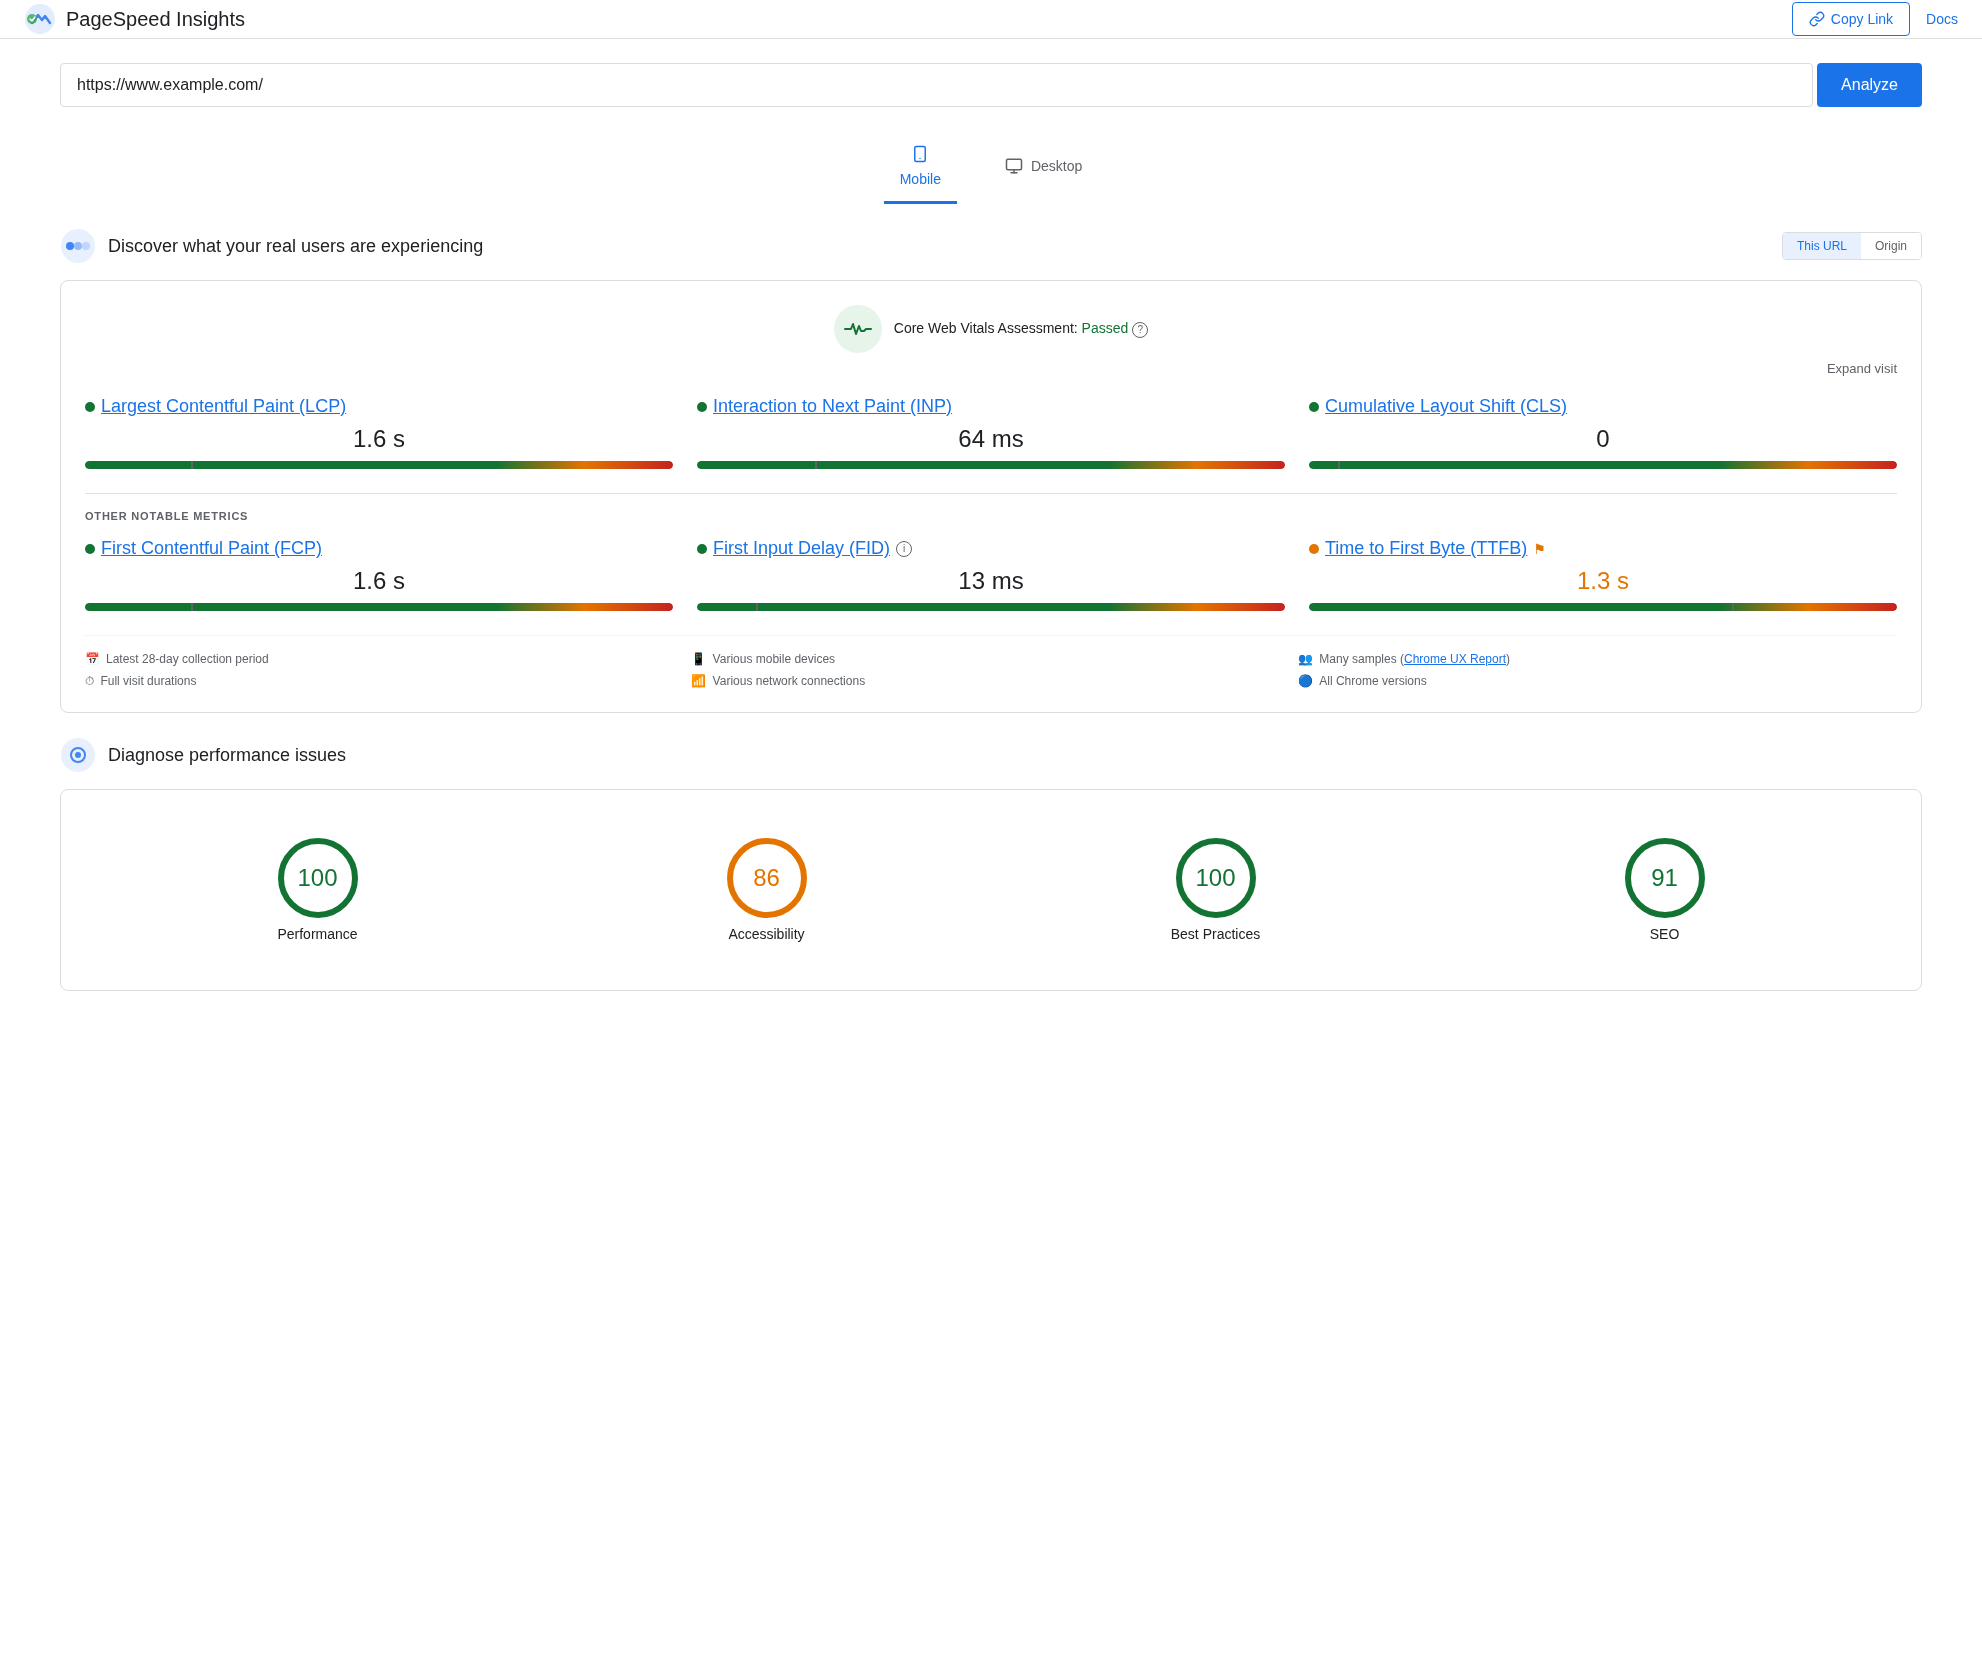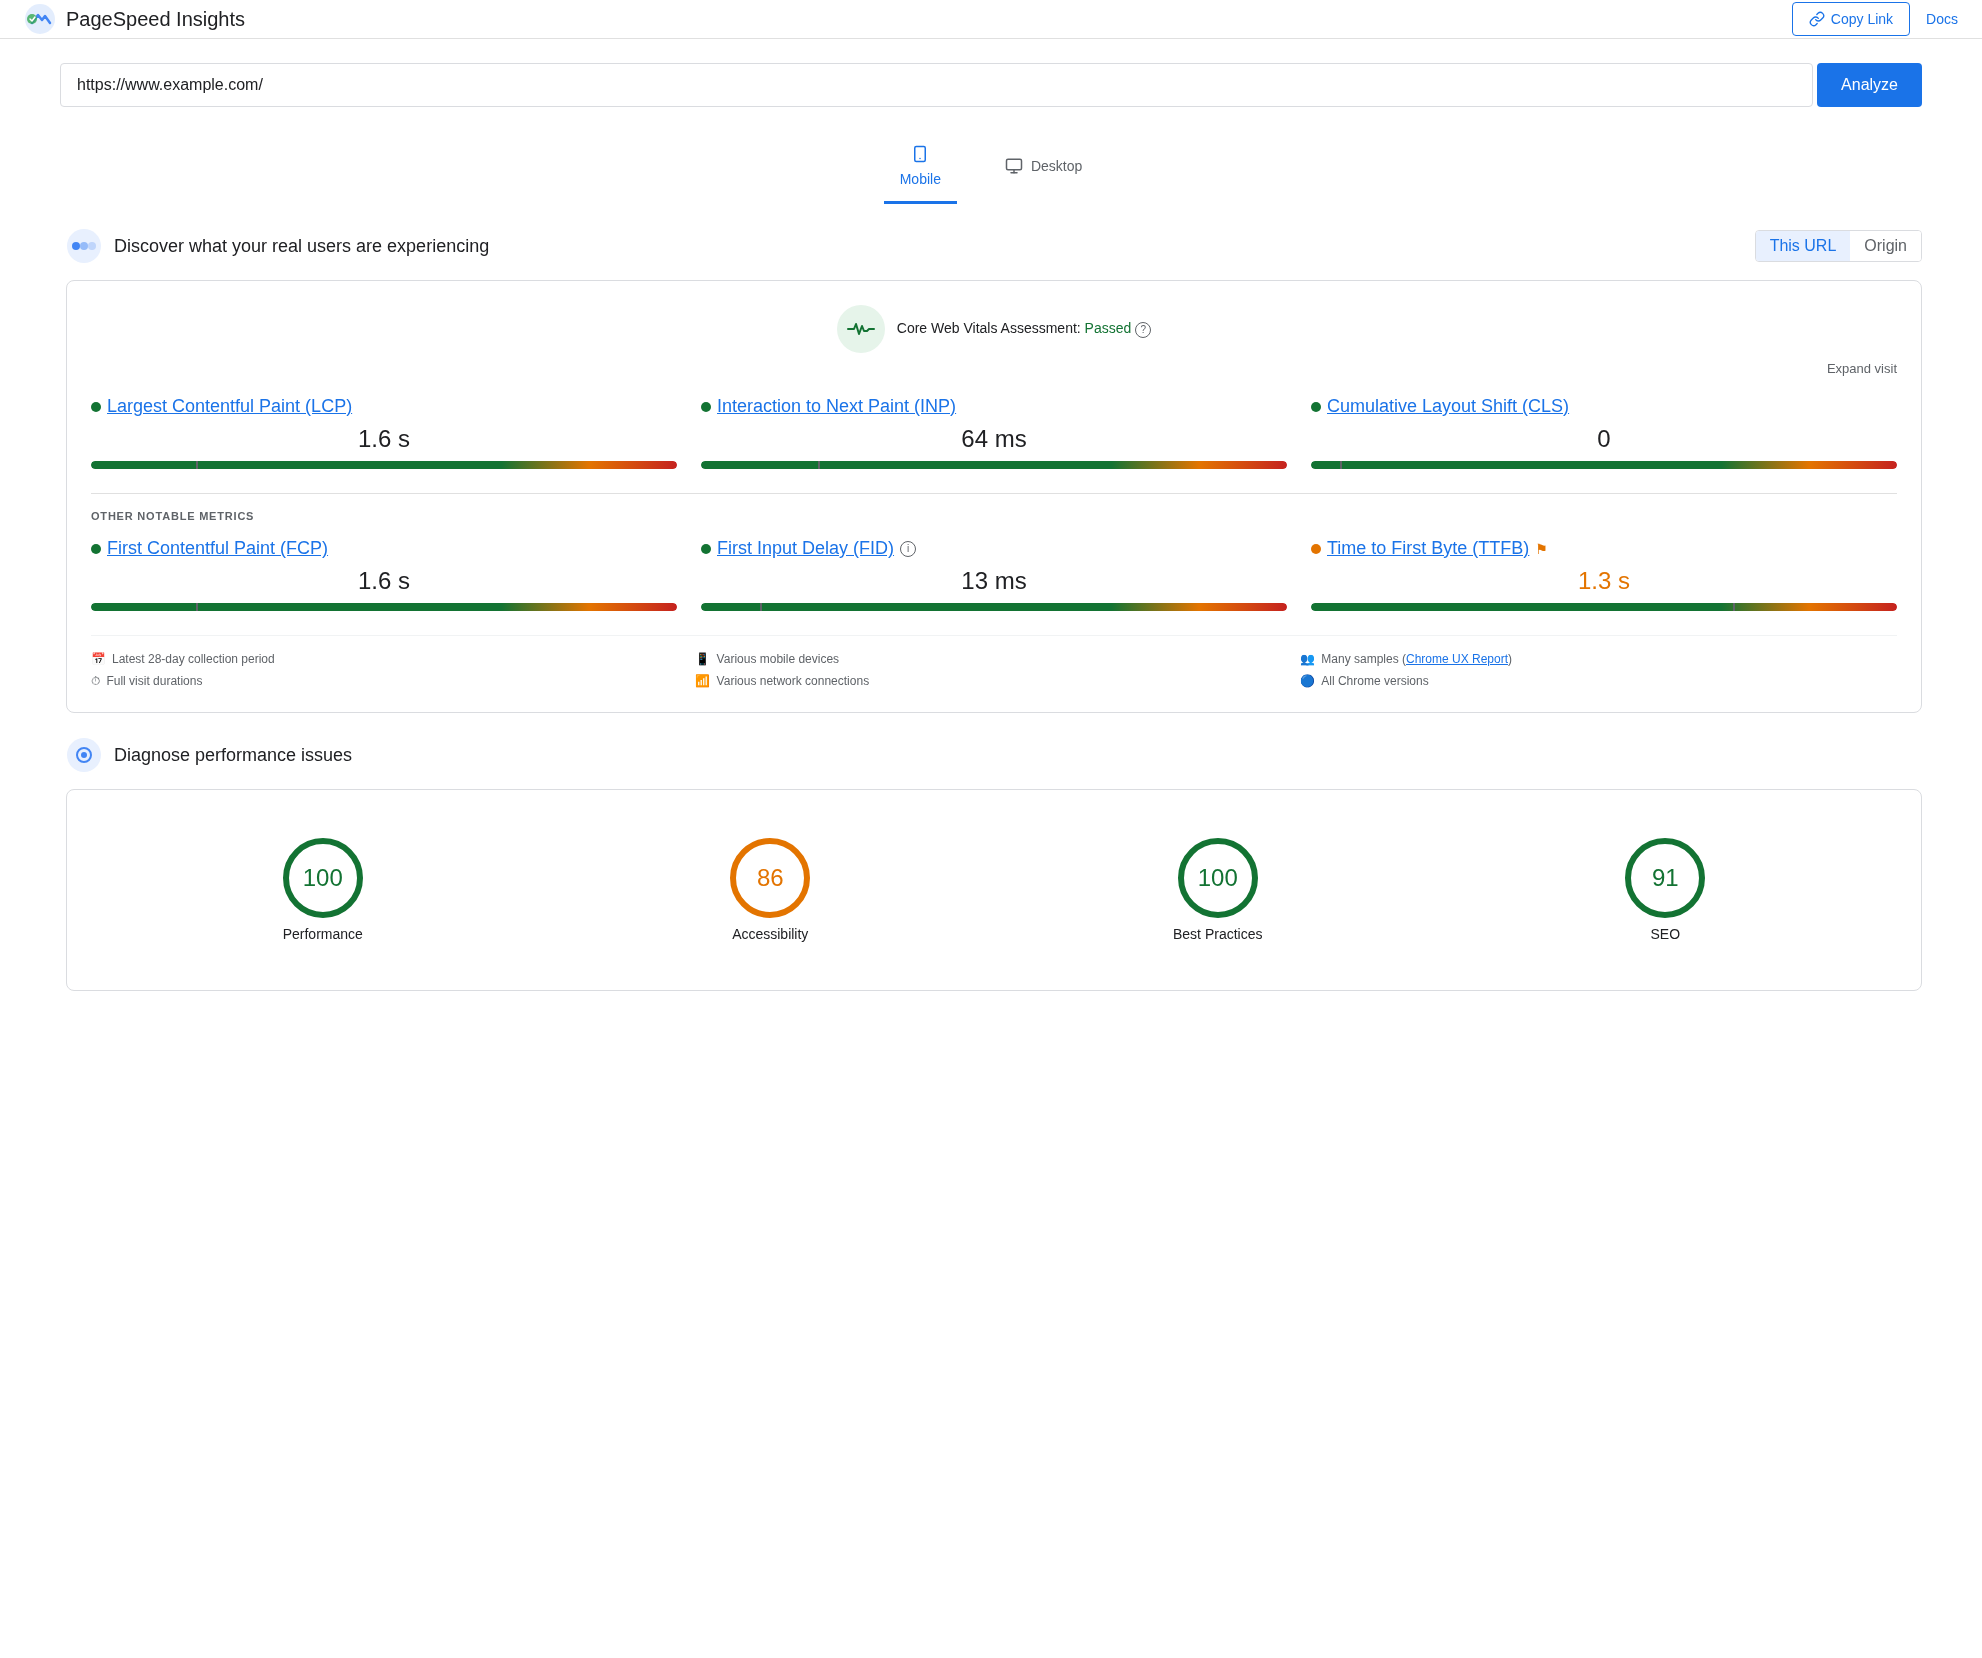--- a/index.html
+++ b/index.html
@@ -36,33 +36,33 @@
     
     .tabs { display: flex; justify-content: center; gap: 32px; padding: 12px 0 0; margin-bottom: 24px; }
     .tab {
       display: flex; align-items: center; gap: 8px; padding: 10px 16px 14px;
       cursor: pointer; font-size: 14px; font-weight: 500; color: #5f6368;
       border-bottom: 3px solid transparent; text-decoration: none;
     }
     .tab.active { color: #1a73e8; border-bottom: 3px solid #1a73e8; flex-direction: column; }
 
     
-    .content { padding: 0 60px 40px; margin-left: 6px; }
+    .content { padding: 0 60px 40px; }
 
     
     .section-header {
       display: flex; align-items: center; justify-content: space-between;
       margin-bottom: 16px;
     }
     .section-header-left { display: flex; align-items: center; gap: 12px; }
     .section-icon { width: 36px; height: 36px; }
     .section-title { font-size: 18px; font-weight: 500; }
     .url-origin-toggle { display: flex; border: 1px solid #dadce0; border-radius: 4px; overflow: hidden; }
     .url-origin-btn {
-      padding: 6px 14px; font-size: 16px; cursor: pointer; background: #fff; border: none;
+      padding: 6px 14px; font-size: 12px; cursor: pointer; background: #fff; border: none;
       color: #5f6368;
     }
     .url-origin-btn.active { background: #e8f0fe; color: #1a73e8; font-weight: 500; }
 
     
     .card {
       border: 1px solid #dadce0; border-radius: 8px; padding: 24px; margin-bottom: 24px;
     }
 
     

